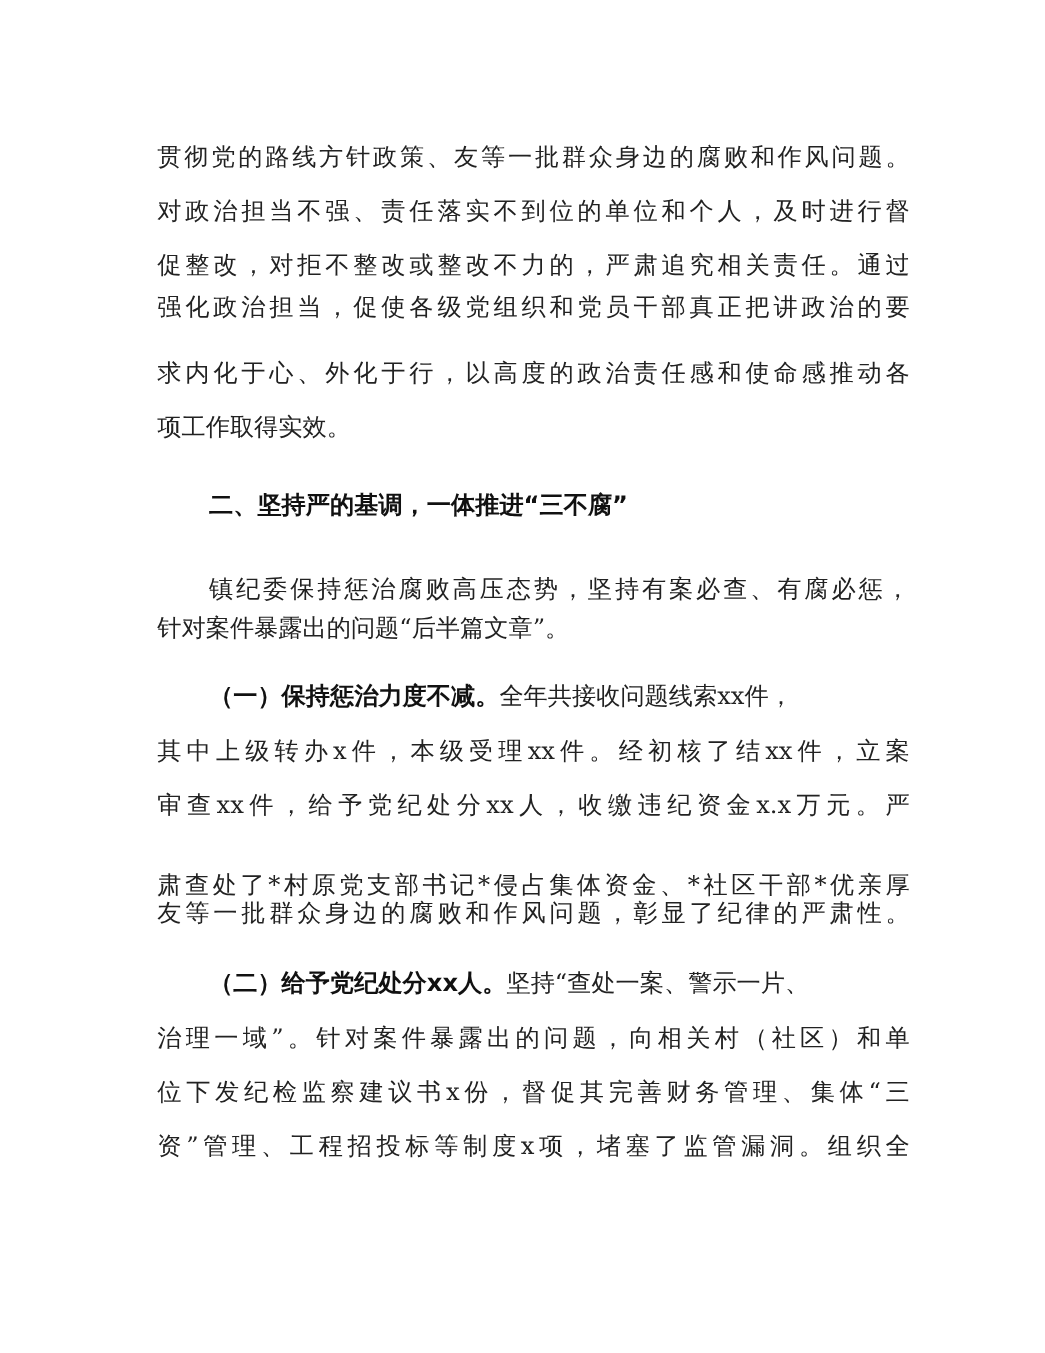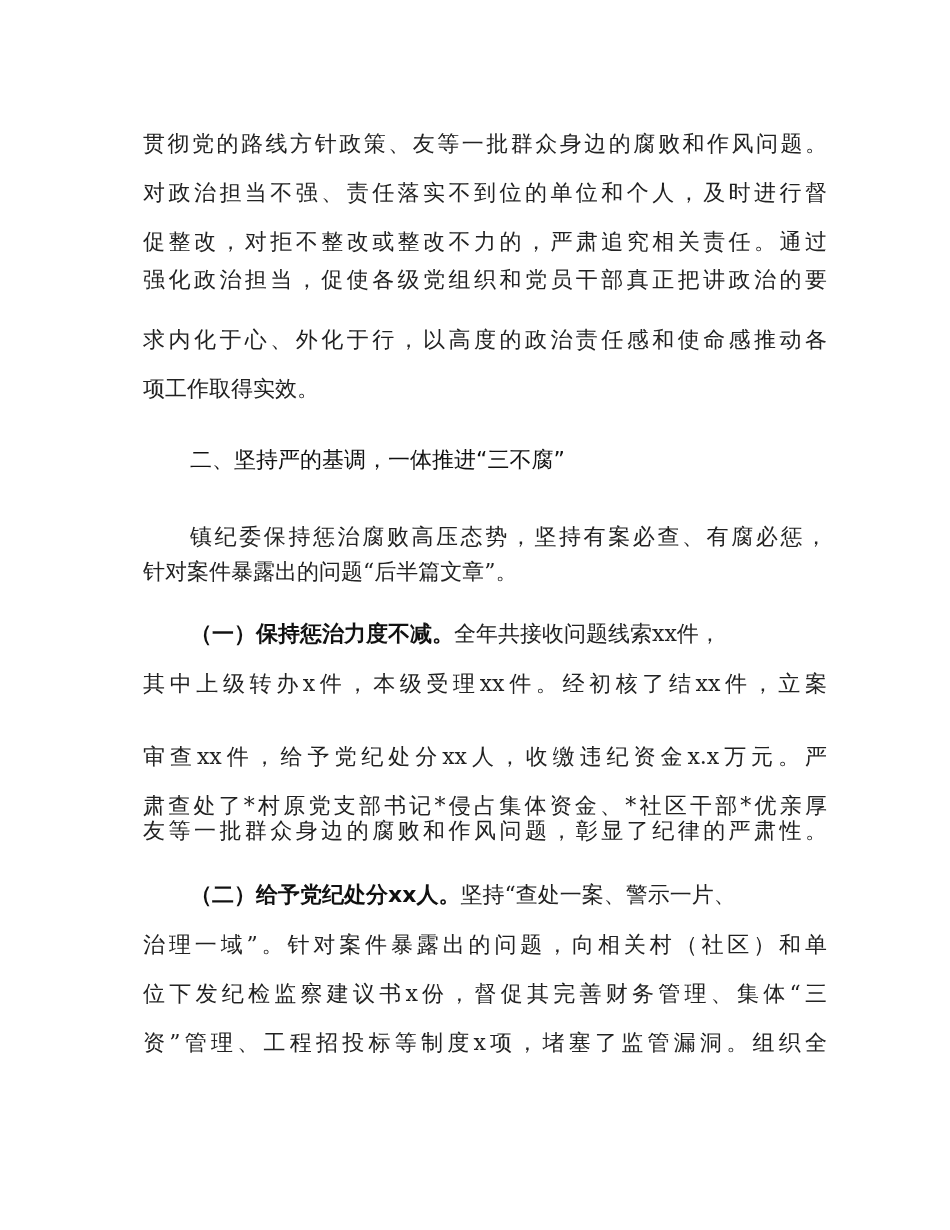--- a/index.html
+++ b/index.html
@@ -33,21 +33,21 @@
     .line.full {
       width: 684px;
       text-align: justify;
       text-align-last: justify;
     }
     .line.indent {
       left: 47px;
     }
     .heading {
       font-family: "DejaVu Sans", "Liberation Sans", sans-serif;
-      font-weight: normal;
+      font-weight: bold;
       font-size: 22px;
       color: #111111;
     }
     .bold-lead {
       font-family: "DejaVu Sans", "Liberation Sans", sans-serif;
       font-weight: bold;
       color: #111111;
     }
   </style>
 </head>
@@ -64,21 +64,21 @@
 
   <div class="line indent heading" style="top:445px">二、坚持严的基调，一体推进“三不腐”</div>
 
   <div class="line indent" style="top:507px; width:637px; text-align:justify; text-align-last:justify;margin-top:15px;">镇纪委保持惩治腐败高压态势，坚持有案必查、有腐必惩，</div>
   <div class="line" style="top:557px">针对案件暴露出的问题“后半篇文章”。</div>
 
   <div class="line indent" style="top:619px">
     <span class="bold-lead">（一）保持惩治力度不减。</span><span>全年共接收问题线索xx件，</span>
   </div>
   <div class="line full" style="top:669px">其中上级转办x件，本级受理xx件。经初核了结xx件，立案</div>
-  <div class="line full" style="top:742px">审查xx件，给予党纪处分xx人，收缴违纪资金x.x万元。严</div>
+  <div class="line full" style="top:718px">审查xx件，给予党纪处分xx人，收缴违纪资金x.x万元。严</div>
   <div class="line full" style="top:791px">肃查处了*村原党支部书记*侵占集体资金、*社区干部*优亲厚</div>
   <div class="line full" style="top:816px">友等一批群众身边的腐败和作风问题，彰显了纪律的严肃性。</div>
 
   <div class="line indent" style="top:880px">
     <span class="bold-lead">（二）给予党纪处分xx人。</span><span>坚持“查处一案、警示一片、</span>
   </div>
   <div class="line full" style="top:930px">治理一域”。针对案件暴露出的问题，向相关村（社区）和单</div>
   <div class="line full" style="top:979px">位下发纪检监察建议书x份，督促其完善财务管理、集体“三</div>
   <div class="line full" style="top:1028px">资”管理、工程招投标等制度x项，堵塞了监管漏洞。组织全</div>
 

